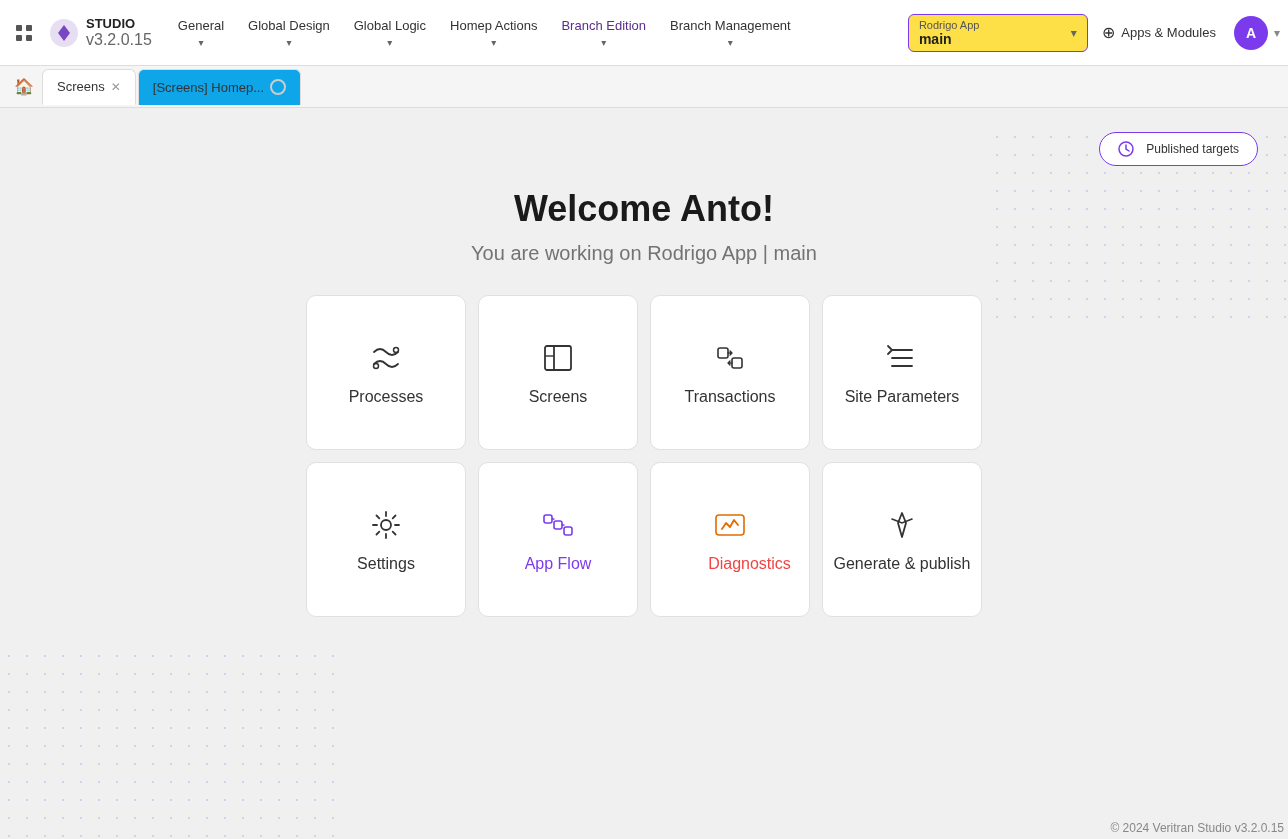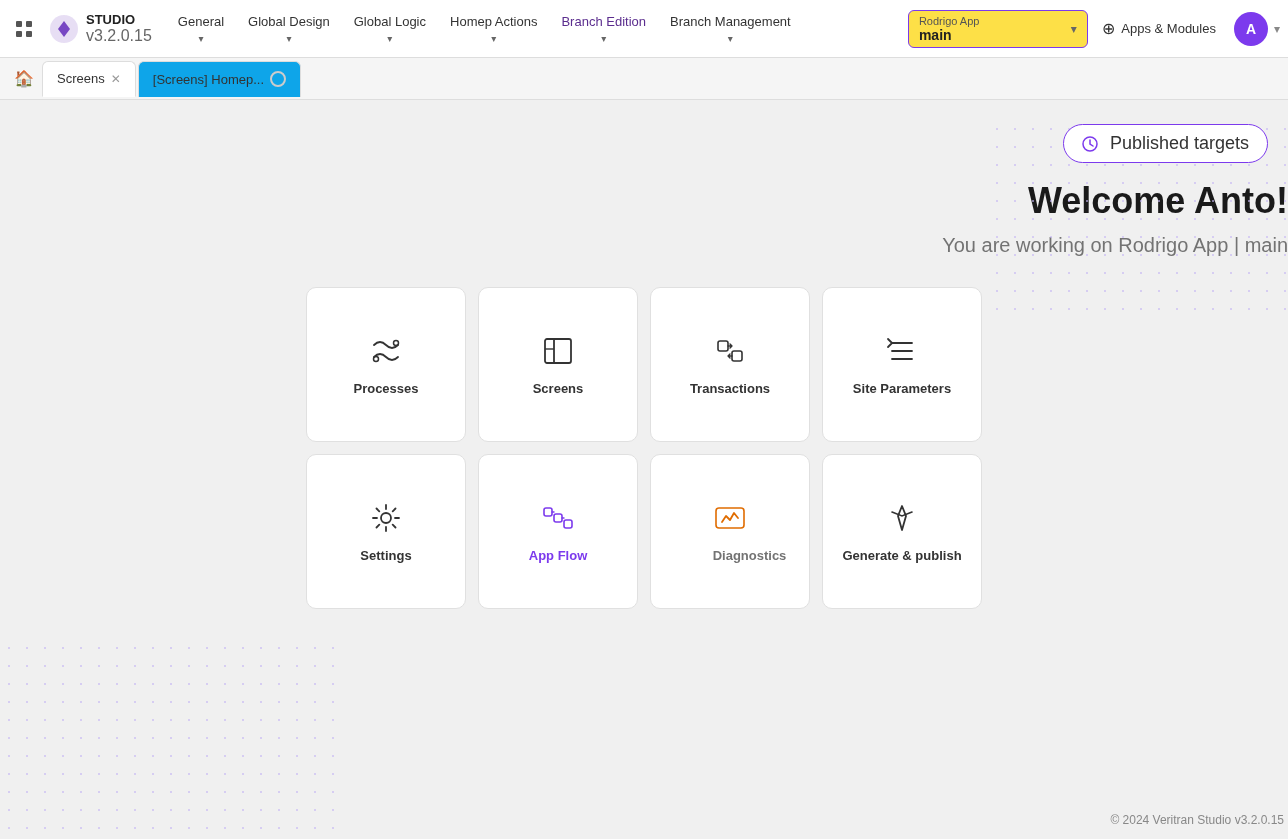--- a/index.html
+++ b/index.html
@@ -3,21 +3,21 @@
   <meta charset="utf-8">
   <style>
     * { box-sizing: border-box; margin: 0; padding: 0; }
     body { font-family: -apple-system, BlinkMacSystemFont, 'Segoe UI', sans-serif; background: #f0f0f0; width: 1288px; height: 839px; overflow: hidden; }
 
     
     .topnav {
       display: flex;
       align-items: center;
       background: #fff;
-      height: 58px;
+      height: 66px;
       border-bottom: 1px solid #ddd;
       padding: 8px 8px;
       gap: 4px;
     }
     .grid-icon {
       width: 32px; height: 32px;
       display: flex; align-items: center; justify-content: center;
       cursor: pointer; margin-right: 4px;
     }
     .logo-block {
@@ -100,34 +100,34 @@
     .main-content {
       background: #f0f0f0;
       height: calc(839px - 58px - 42px);
       position: relative;
       overflow: hidden;
     }
 
     
     .published-targets-btn {
       position: absolute;
-      top: 24px; right: 20px;
+      top: 24px; right: 30px;
       display: flex; align-items: center; gap: 12px;
       border: 1.5px solid #7c3aed;
       border-radius: 20px;
       padding: 8px 18px;
       background: #fff;
       cursor: pointer;
-      font-size: 18px; color: #333;
+      font-size: 12px; color: #333;
       font-weight: 500;
     }
 
     
     .welcome-section {
-      display: flex; flex-direction: column; align-items: flex-end;
+      display: flex; flex-direction: column; align-items: center;
       padding-top: 80px;
       margin-bottom: 30px;
     }
     .welcome-title {
       font-size: 36px; font-weight: 700; color: #1a1a1a;
       margin-bottom: 12px;
     }
     .welcome-subtitle {
       font-size: 20px; color: #737373; font-weight: 400;
     }
@@ -144,23 +144,23 @@
     .card {
       background: #fff;
       border: 1px solid #e0e0e0;
       border-radius: 10px;
       display: flex; flex-direction: column;
       align-items: center; justify-content: center;
       gap: 12px;
       cursor: pointer;
       transition: box-shadow 0.2s;
     }
-    .card-label { font-size: 13px; color: #333; font-weight: 700; text-align: right; }
+    .card-label { font-size: 16px; color: #333; font-weight: 400; text-align: right; }
     .card-label.highlight { color: #7c3aed; }
-    .card-label.highlight-orange { color: #737373; margin-left: 39px; }
+    .card-label.highlight-orange { color: #ef4444; margin-left: 39px; }
 
     
     .dot-pattern-left {
       position: absolute;
       left: 0; bottom: 0;
       width: 340px; height: 200px;
       background-image: radial-gradient(circle, #c4b5f4 1.5px, transparent 1.5px);
       background-size: 18px 18px;
       opacity: 0.6;
       pointer-events: none;

